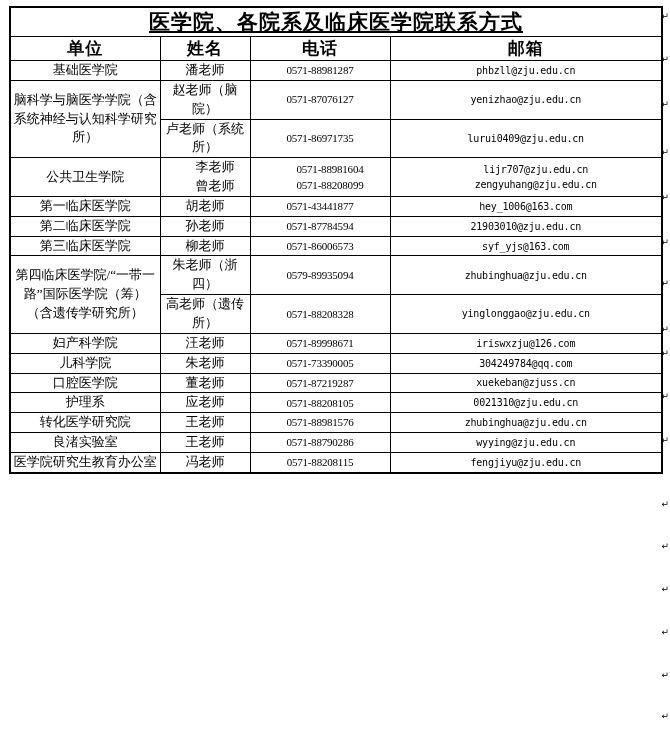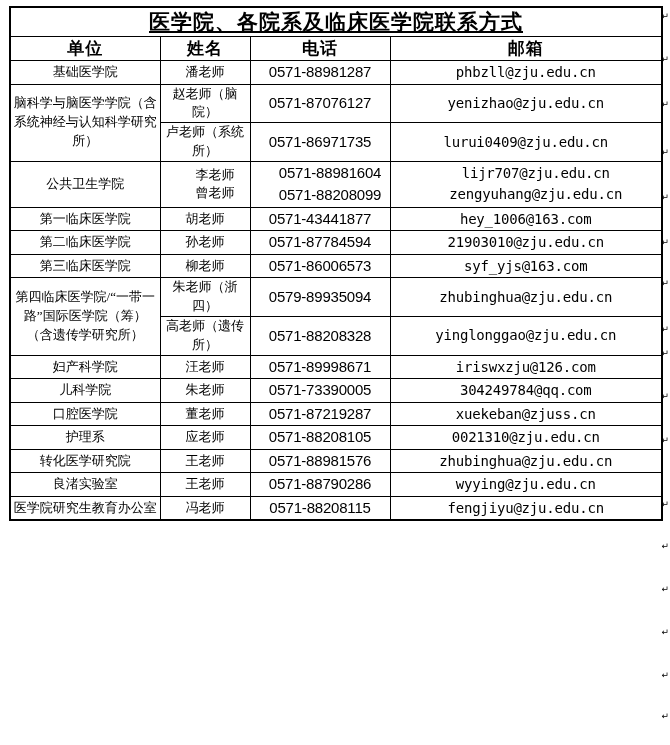--- a/index.html
+++ b/index.html
@@ -56,29 +56,29 @@
     padding: 5px 4px;
     word-break: break-all;
   }
   .c-name {
     font-size: 13px;
     line-height: 1.45;
     padding: 5px 2px;
     margin-top: 36px;
   }
   .c-phone {
-    font-family: Liberation Sans, sans-serif;
-    font-size: 15px;
+    font-family: Liberation Serif, serif;
+    font-size: 11px;
     line-height: 1.5;
     padding: 5px 2px;
     letter-spacing: -0.2px;
   }
   .c-email {
     font-family: "DejaVu Sans Mono", "Liberation Mono", monospace;
-    font-size: 14px;
+    font-size: 10px;
     line-height: 1.5;
     padding: 5px 2px;
     letter-spacing: -0.2px;
     border-radius: 7px;
   }
   .sub {
     display: block;
     padding-left: 20px;
   }
   .col-unit { width: 150px; }

